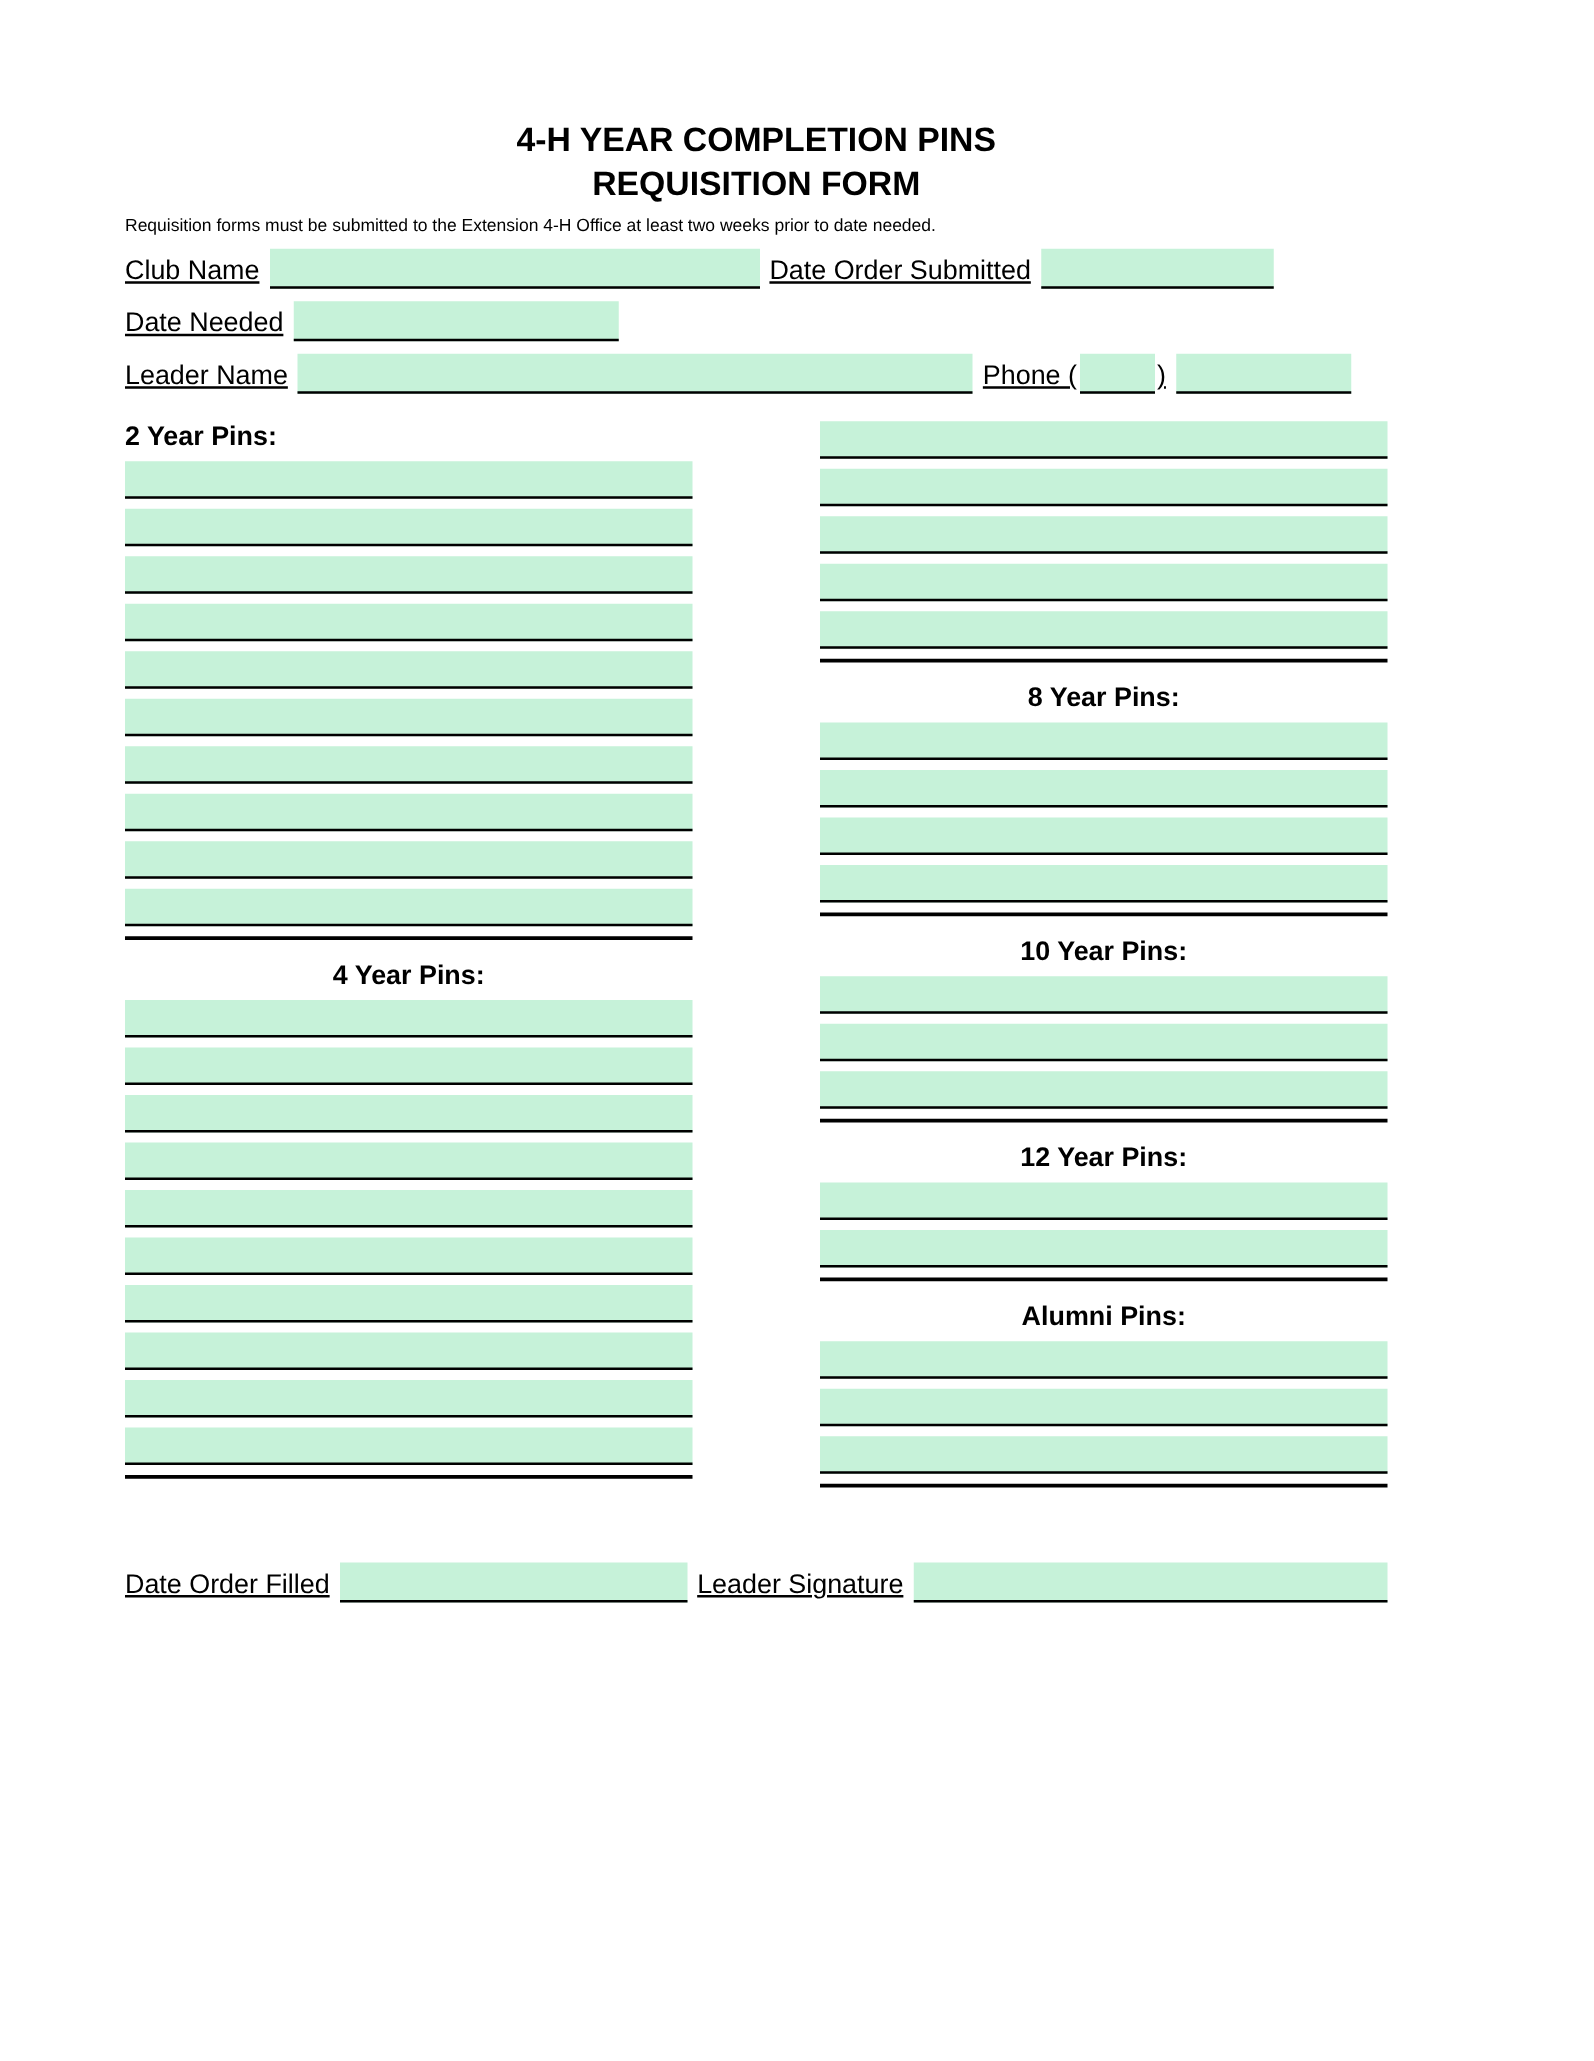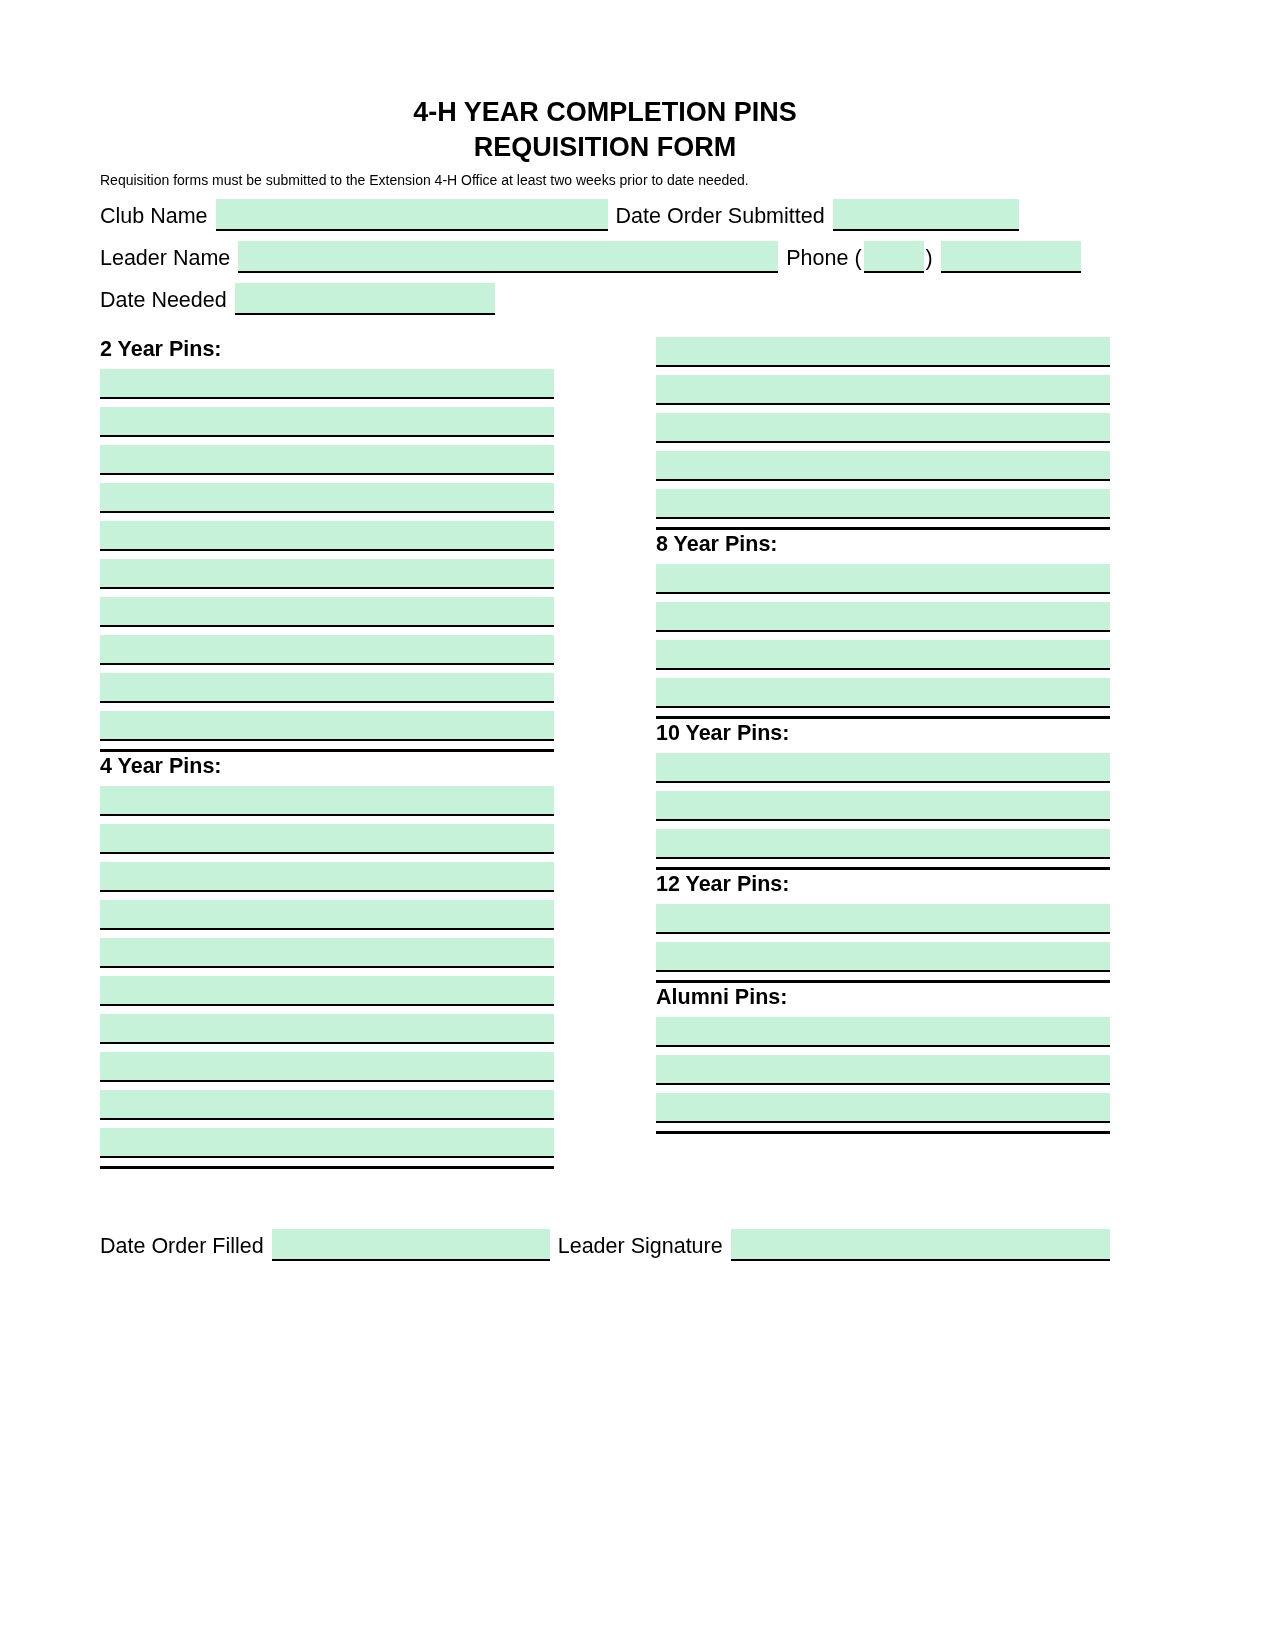--- a/index.html
+++ b/index.html
@@ -35,21 +35,21 @@
     line-height:30px;
   }
   .field-row{
     display:flex;
     align-items:flex-end;
     font-size:21.5px;
     line-height:26px;
     height:36px;
     white-space:nowrap;
   }
-  .field-row .label{ padding-bottom:2px; }
+  .field-row .label{ padding-bottom:2px;text-decoration:underline; }
   .row-1{ margin-top:0px; }
   .row-2{ margin-top:6px; }
   .row-3{ margin-top:6px; }
   .field{
     display:inline-block;
     height:32px;
     background:var(--green);
     border-bottom:2px solid var(--ink);
     margin:0 8px;
   }
@@ -61,21 +61,21 @@
   .w-dateneeded{ width:260px; }
   .w-datefilled{ width:280px; }
   .w-signature{ width:382px; margin-right:0; }
 
   .pins{
     display:flex;
     gap:102px;
     margin-top:22px;
   }
   .pins-col{ width:465px; }
-  .pin-section + .pin-section{ margin-top:2px; }
+  .pin-section + .pin-section{ margin-top:16px;text-align:center; }
   .pin-heading{
     font-size:21.5px;
     font-weight:bold;
     line-height:25px;
     margin:0 0 7px 0;
   }
   .pin-row{
     height:30px;
     background:var(--green);
     border-bottom:2px solid var(--ink);
@@ -101,36 +101,36 @@
     <div class="title">4-H YEAR COMPLETION PINS</div>
     <div class="title">REQUISITION FORM</div>
 
     <p class="intro">Requisition forms must be submitted to the Extension 4-H Office at least two weeks prior to date needed.</p>
 
     <div class="field-row row-1">
       <span class="label">Club Name</span>
       <span class="field w-club"></span>
       <span class="label">Date Order Submitted</span>
       <span class="field w-dos"></span>
+    </div>
+
+    <div class="field-row row-3">
+      <span class="label">Date Needed</span>
+      <span class="field w-dateneeded"></span>
     </div>
 
     <div class="field-row row-2">
       <span class="label">Leader Name</span>
       <span class="field w-leader"></span>
       <span class="label">Phone (</span>
       <span class="field w-area"></span>
       <span class="label">)</span>
       <span class="field w-phone"></span>
     </div>
 
-    <div class="field-row row-3">
-      <span class="label">Date Needed</span>
-      <span class="field w-dateneeded"></span>
-    </div>
-
     <div class="pins">
       <div class="pins-col">
           <div class="pin-section">
             <div class="pin-heading">2 Year Pins:</div>
             <div class="pin-row"></div>
             <div class="pin-row"></div>
             <div class="pin-row"></div>
             <div class="pin-row"></div>
             <div class="pin-row"></div>
             <div class="pin-row"></div>

